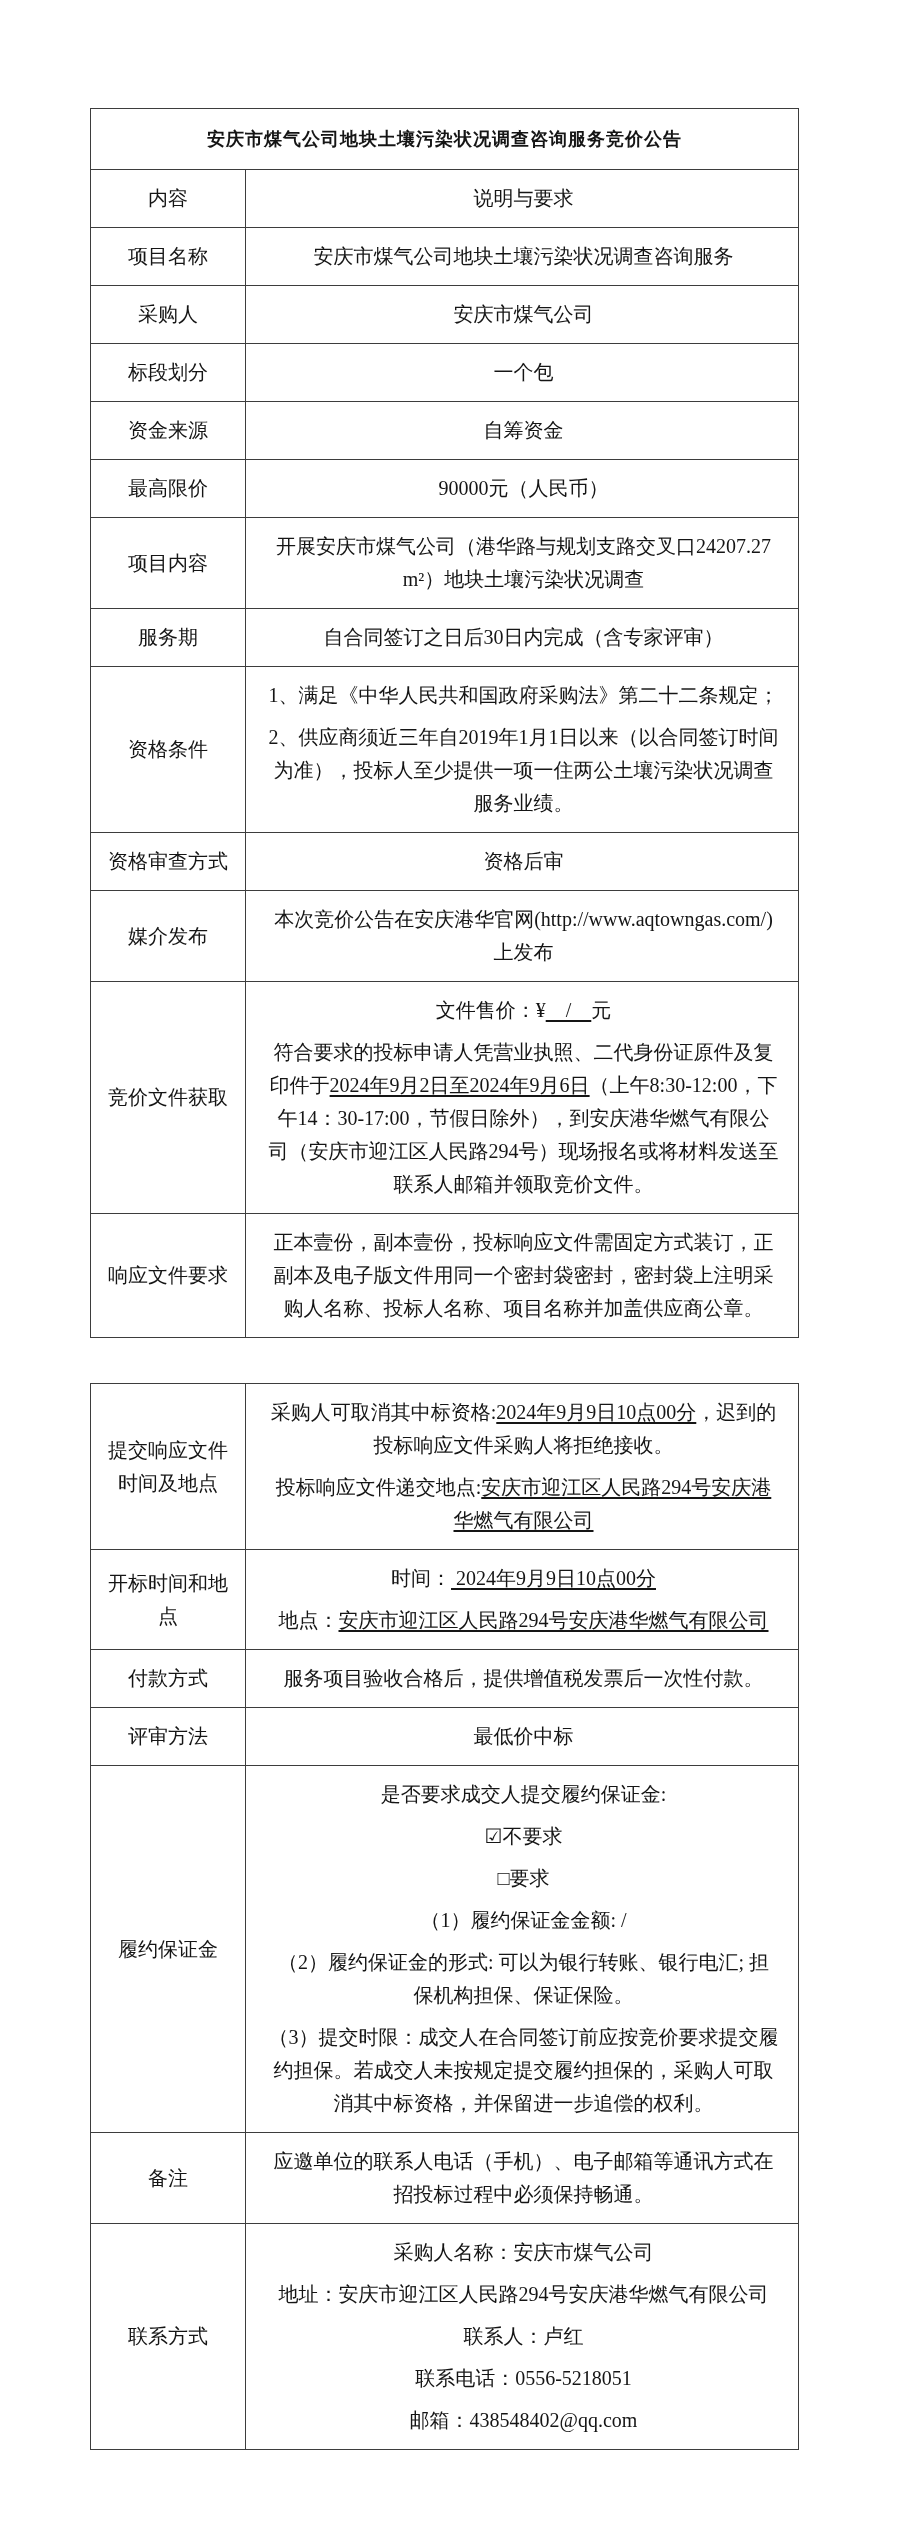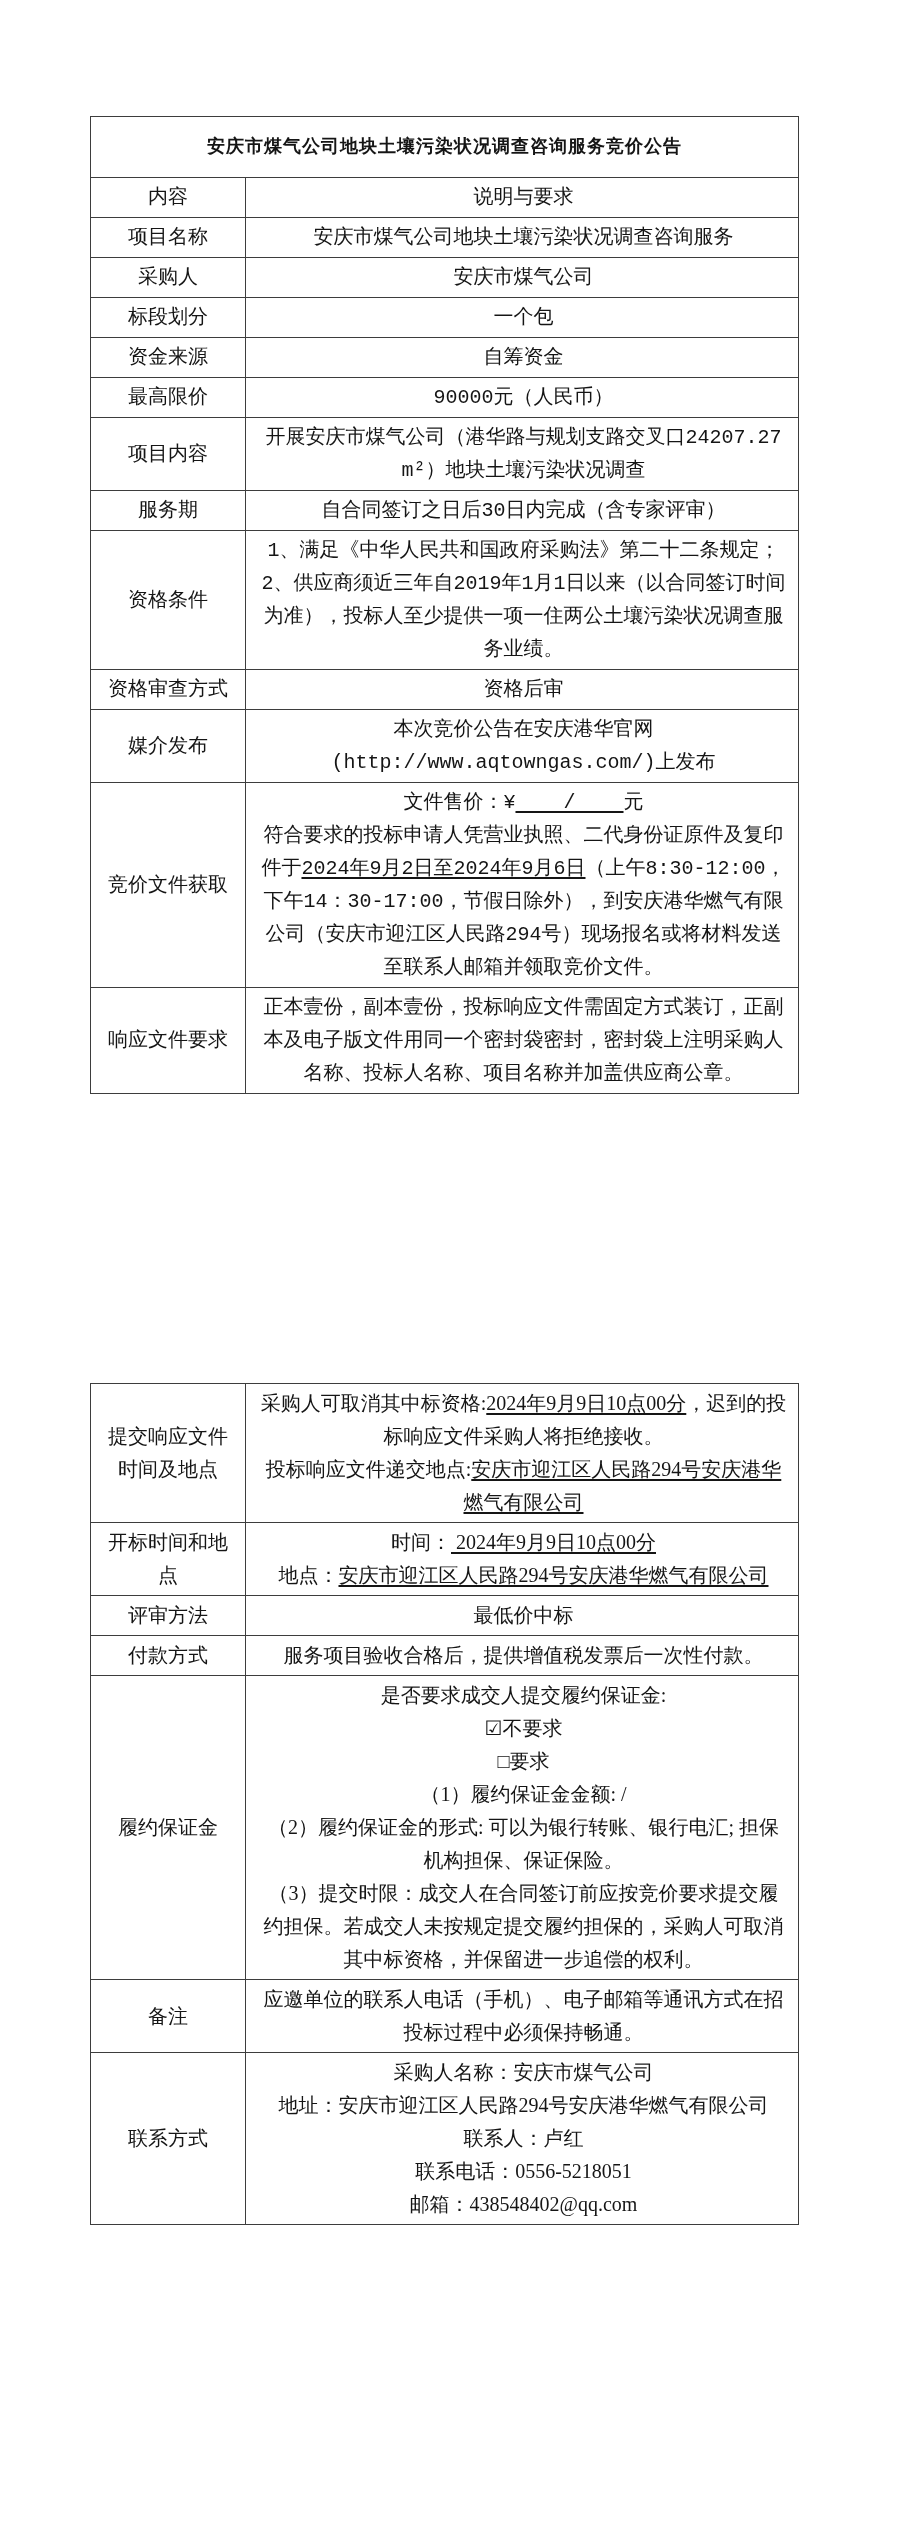--- a/index.html
+++ b/index.html
@@ -17,21 +17,21 @@
     overflow: hidden;
   }
   table.doc-table {
     position: absolute;
     left: 90px;
     width: 708px;
     border-collapse: collapse;
     table-layout: fixed;
     background: #ffffff;
   }
-  #table1 { top: 116px; font-family: Liberation Mono, monospace; }
+  #table1 { top: 108px; }
   #table2 { top: 1383px; }
   col.c1 { width: 155px; }
   col.c2 { width: 553px; }
   td {
     border: 1px solid #3d3d3d;
     vertical-align: middle;
     font-size: 20px;
     line-height: 33px;
   }
   td.title-cell {
@@ -44,21 +44,21 @@
   }
   td.label-cell {
     text-align: center;
     padding: 2px 14px;
   }
   td.value-cell {
     padding: 3px 10px 3px 13px;
     text-align: center;
   }
   td.value-cell.center { text-align: center; }
-  td.value-cell p { margin: 0; }
+  td.value-cell p { margin: 9px; }
   span.u {
     text-decoration: underline;
     text-underline-offset: 3px;
   }
 </style>
 </head>
 <body>
 
 <div class="page">
   <table class="doc-table" id="table1">
@@ -166,29 +166,29 @@
           </td>
         </tr>
         <tr>
           <td class="label-cell">开标时间和地点</td>
           <td class="value-cell">
             <p><span>时间：</span><span class="u">&nbsp;2024年9月9日10点00分</span></p>
             <p><span>地点：</span><span class="u">安庆市迎江区人民路294号安庆港华燃气有限公司</span></p>
           </td>
         </tr>
         <tr>
+          <td class="label-cell">付款方式</td>
+          <td class="value-cell">
+            <p><span>服务项目验收合格后，提供增值税发票后一次性付款。</span></p>
+          </td>
+        </tr>
+        <tr>
           <td class="label-cell">评审方法</td>
           <td class="value-cell">
             <p><span>最低价中标</span></p>
-          </td>
-        </tr>
-        <tr>
-          <td class="label-cell">付款方式</td>
-          <td class="value-cell">
-            <p><span>服务项目验收合格后，提供增值税发票后一次性付款。</span></p>
           </td>
         </tr>
         <tr>
           <td class="label-cell">履约保证金</td>
           <td class="value-cell">
             <p><span>是否要求成交人提交履约保证金:</span></p>
             <p><span>☑</span><span>不要求</span></p>
             <p><span>□</span><span>要求</span></p>
             <p><span>（1）履约保证金金额: /</span></p>
             <p><span>（2）履约保证金的形式: 可以为银行转账、银行电汇; 担保机构担保、保证保险。</span></p>

